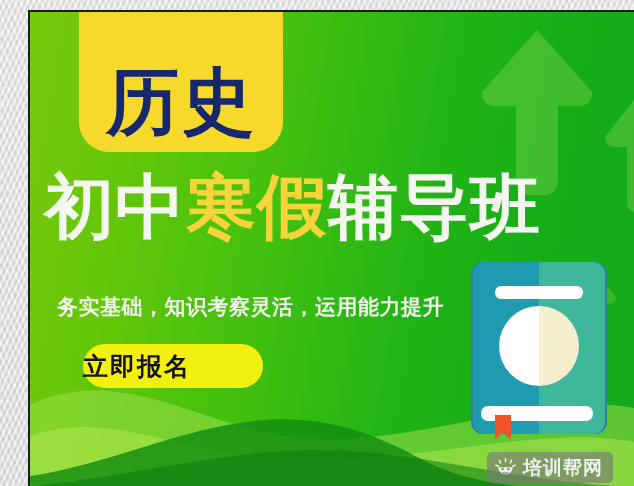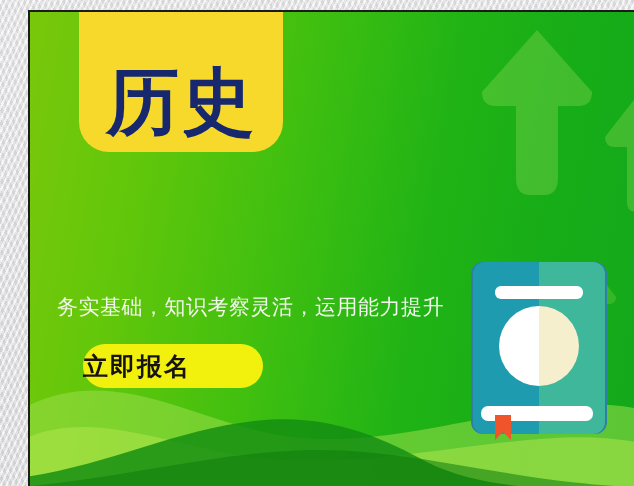--- a/index.html
+++ b/index.html
@@ -106,21 +106,21 @@
   .hl-white { color: #f4f7ef; }
   .hl-yellow { color: #f7d53a; }
 
   
   #subtitle {
     position: absolute;
     left: 27px;
     top: 281px;
     font-family: "DejaVu Sans", "Liberation Sans", sans-serif;
     font-size: 21px;
-    font-weight: 400;
+    font-weight: 700;
     color: #f2f6ec;
     letter-spacing: 0.5px;
     white-space: nowrap;
   }
 
   
   #cta-button {
     position: absolute;
     left: 53px;
     top: 332px;
@@ -206,20 +206,23 @@
         <path d="M0 78 C70 50 150 92 235 100 C330 110 430 86 520 80 C560 77 590 80 612 84 L612 130 L0 130 Z" fill="#b4e84d" opacity=".50"></path>
         <path d="M0 118 C80 106 150 70 230 62 C300 55 352 78 400 104 C436 122 480 128 520 130 L612 130 L0 130 Z" fill="#128c11" opacity=".82"></path>
         <path d="M0 128 C90 120 180 96 270 92 C350 89 420 106 500 118 C540 124 580 128 612 129 L612 130 L0 130 Z" fill="#0f7c0d" opacity=".55"></path>
       </svg>
     </div>
 
     <div id="subject-chip">
       <div id="subject-text">历史</div>
     </div>
 
+    <div id="headline">
+      <span class="hl-white">初中</span><span class="hl-yellow">寒假</span><span class="hl-white">辅导班</span>
+    </div>
 
     <div id="subtitle">务实基础，知识考察灵活，运用能力提升</div>
 
     <button id="cta-button">
       <span id="cta-label">立即报名</span>
     </button>
 
     <div id="book-illustration">
       <svg width="136" height="180" viewBox="0 0 136 180">
 
@@ -235,14 +238,32 @@
         <path d="M68 46 A40 40 0 0 1 68 126 Z" fill="#f5efcd"></path>
 
         <rect x="10" y="146" width="112" height="15" rx="7" fill="#ffffff"></rect>
 
         <path d="M24 155 H40 V180 L32 172 L24 180 Z" fill="#f0542a"></path>
       </svg>
     </div>
 
   </div>
 
+  <div id="watermark">
+    <span id="watermark-icon">
+      <svg width="21" height="19" viewBox="0 0 21 19">
+        <g stroke="#efefef" stroke-width="1.6" stroke-linecap="round">
+          <line x1="10.5" y1="0.8" x2="10.5" y2="3.6"></line>
+          <line x1="4.4" y1="2.4" x2="5.6" y2="4.8"></line>
+          <line x1="16.6" y1="2.4" x2="15.4" y2="4.8"></line>
+          <line x1="0.9" y1="7.2" x2="3.4" y2="8.2"></line>
+          <line x1="20.1" y1="7.2" x2="17.6" y2="8.2"></line>
+        </g>
+        <path d="M3.2 9.2 A7.3 7.3 0 0 0 17.8 9.2 Z" fill="#efefef"></path>
+        <circle cx="7.6" cy="11.1" r="1.25" fill="#8a8a8a"></circle>
+        <circle cx="13.4" cy="11.1" r="1.25" fill="#8a8a8a"></circle>
+        <path d="M8.2 14.4 Q10.5 16.2 12.8 14.4" stroke="#8a8a8a" stroke-width="1.3" fill="none" stroke-linecap="round"></path>
+      </svg>
+    </span>
+    <span id="watermark-text">培训帮网</span>
+  </div>
 
 </div>
 
 </body></html>

